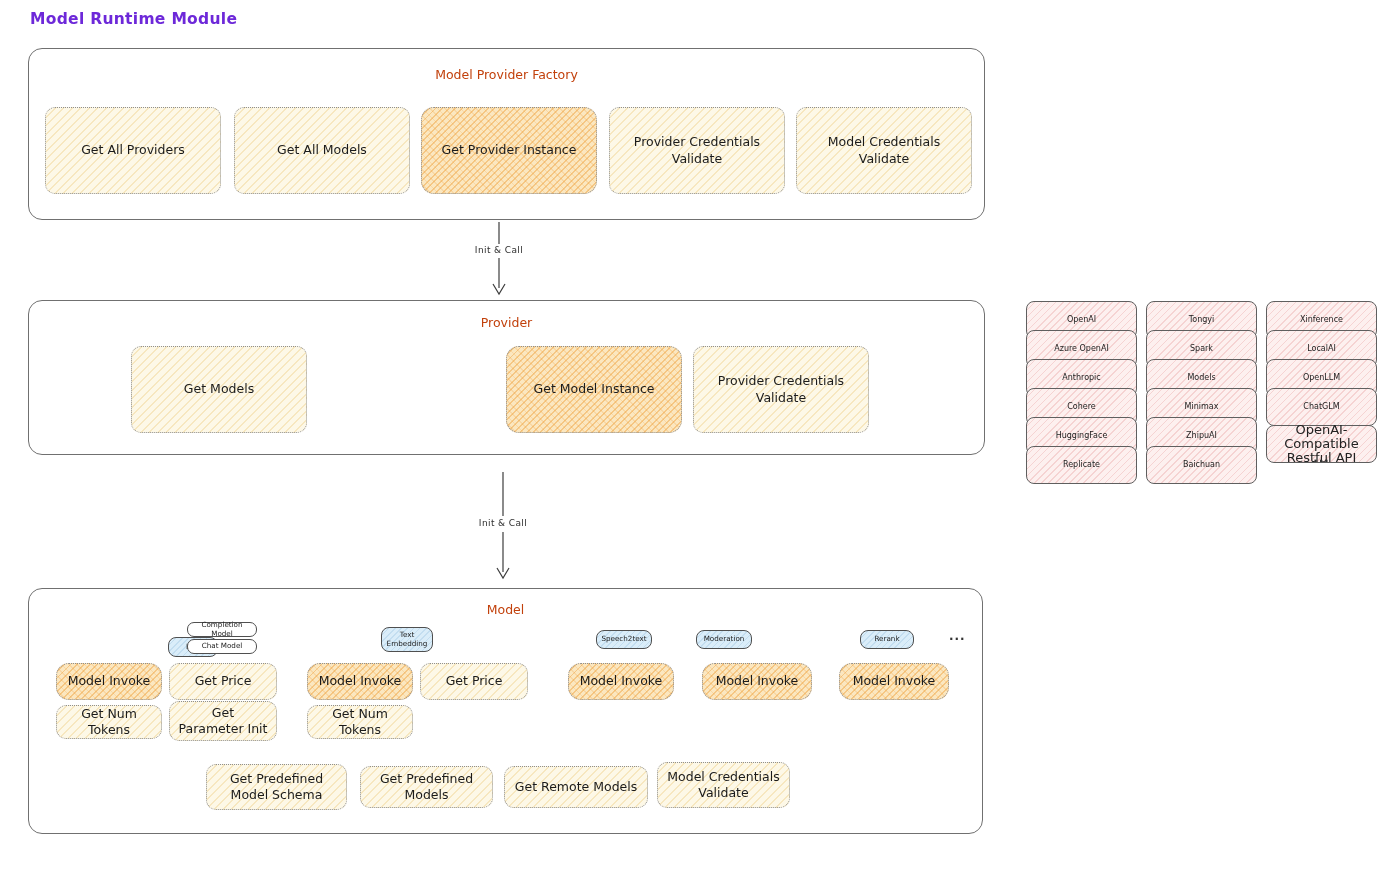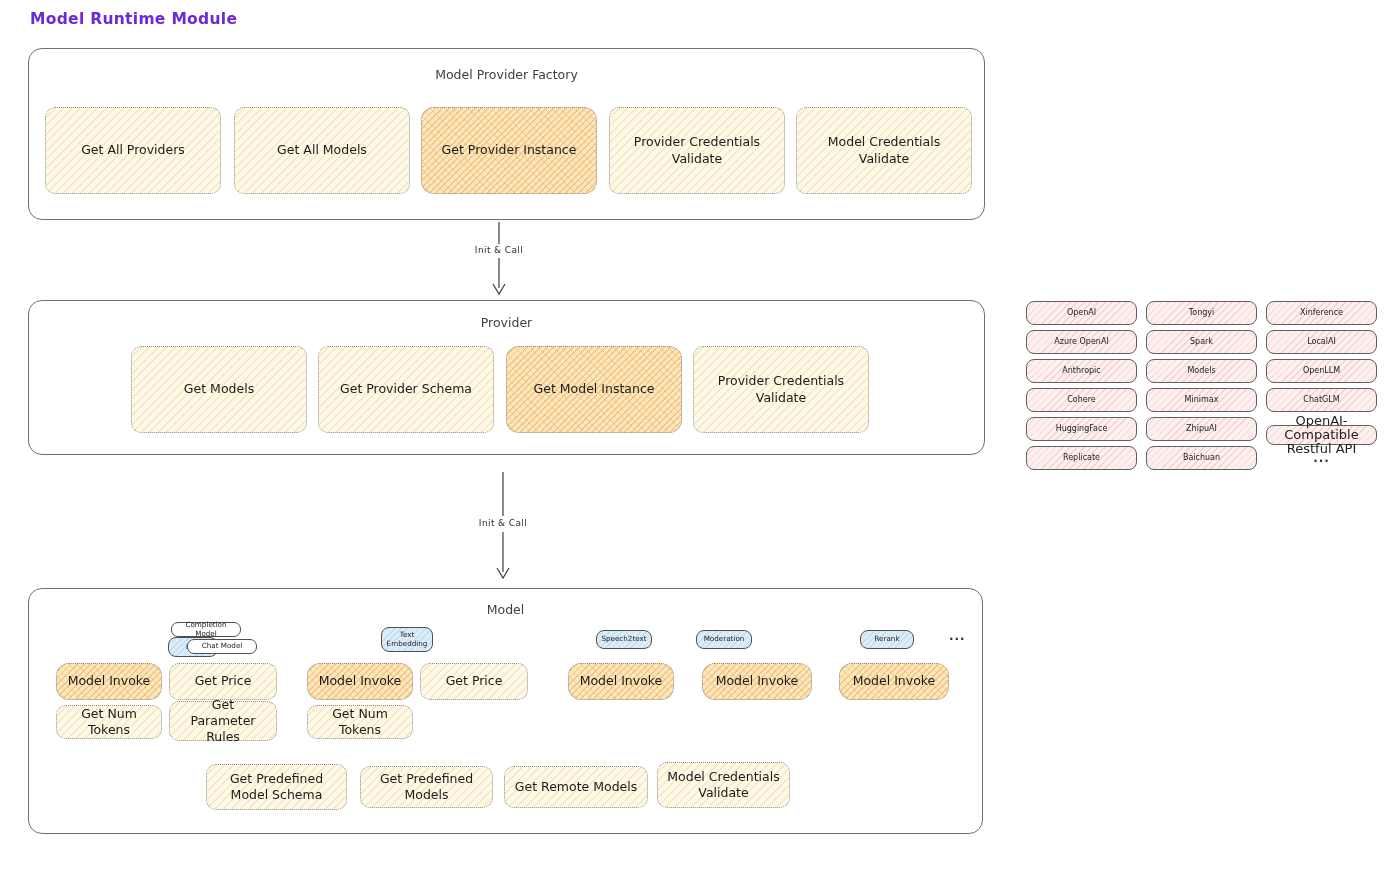--- a/index.html
+++ b/index.html
@@ -19,21 +19,21 @@
   .card::before,.card::after{
     content:"";position:absolute;border:1.2px solid #8a8a8a;border-radius:14px;
     width:100%;height:100%;z-index:-1;box-sizing:border-box;background:#fff;
   }
   .stack-down::before{left:5px;top:5px;}
   .stack-down::after{left:11px;top:11px;border-color:#9a9a9a;}
   .stack-up::before{left:5px;top:-4px;}
   .stack-up::after{left:2px;top:3px;border-color:#9a9a9a;}
   .card-title{
     position:absolute;left:0;width:100%;text-align:center;font-size:12.5px;
-    font-weight:500;color:#404040;
+    font-weight:500;color:#c2410c;
   }
   
   .node{
     position:absolute;display:flex;align-items:center;justify-content:center;
     text-align:center;box-sizing:border-box;padding:3px 8px;
     border:1.6px dotted #8f8f8f;border-radius:10px;
     font-size:12.5px;line-height:1.3;color:#1b1b1b;
     background-color:#fdf8e7;
     background-image:repeating-linear-gradient(135deg, rgba(233,196,106,.32) 0 1.4px, transparent 1.4px 6px);
   }
@@ -48,21 +48,21 @@
   .catalog{
     position:absolute;left:1026px;top:301px;display:grid;
     grid-template-columns:111px 111px 111px;grid-auto-rows:24px;
     column-gap:9px;row-gap:5px;
   }
   .pill{
     display:flex;align-items:center;justify-content:center;box-sizing:border-box;
     border:1.4px solid #5f5f5f;border-radius:8px;font-size:8px;color:#222;
     background-color:#fdf0ef;
     background-image:repeating-linear-gradient(135deg, rgba(226,136,136,.28) 0 1.2px, transparent 1.2px 5px);
-    padding:9px 4px;text-align:center;line-height:1.1;
+    padding:18px 4px;text-align:center;line-height:1.1;
   }
   .catalog .pill:nth-child(15){font-size:13px;margin-top:8px;}
   .pill-more{
     display:flex;align-items:center;justify-content:center;
     font-size:12px;font-weight:600;color:#333;letter-spacing:1px;
   }
   
   .tag{
     position:absolute;display:flex;align-items:center;justify-content:center;
     box-sizing:border-box;text-align:center;border:1.3px solid #4f4f4f;
@@ -103,21 +103,20 @@
       <line x1="40" y1="0" x2="40" y2="22" stroke="#3d3d3d" stroke-width="1.2"></line>
       <line x1="40" y1="36" x2="40" y2="66" stroke="#3d3d3d" stroke-width="1.2"></line>
       <polyline points="34,62 40,72 46,62" fill="none" stroke="#3d3d3d" stroke-width="1.2"></polyline>
     </svg>
     <div class="arrow-label" style="top:23px;">Init &amp; Call</div>
   </div>
 
   <div class="card stack-down" style="left:28px;top:300px;width:957px;height:155px;">
     <div class="card-title" style="top:14px;">Provider</div>
     <div class="node" style="left:102px;top:45px;width:176px;height:87px;">Get Models</div>
-    <div class="node" style="left:289px;top:45px;width:176px;height:87px;">Get Provider Schema</div>
     <div class="node hl" style="left:477px;top:45px;width:176px;height:87px;">Get Model Instance</div>
     <div class="node" style="left:664px;top:45px;width:176px;height:87px;">Provider Credentials Validate</div>
   </div>
 
   <div class="catalog">
     <div class="pill">OpenAI</div>
     <div class="pill">Tongyi</div>
     <div class="pill">Xinference</div>
     <div class="pill">Azure OpenAI</div>
     <div class="pill">Spark</div>
@@ -142,38 +141,38 @@
       <line x1="40" y1="60" x2="40" y2="100" stroke="#3d3d3d" stroke-width="1.2"></line>
       <polyline points="34,96 40,106 46,96" fill="none" stroke="#3d3d3d" stroke-width="1.2"></polyline>
     </svg>
     <div class="arrow-label" style="top:46px;">Init &amp; Call</div>
   </div>
 
   <div class="card stack-down" style="left:28px;top:588px;width:955px;height:246px;">
     <div class="card-title" style="top:13px;">Model</div>
 
     <div class="tag" style="left:102px;top:48px;width:50px;height:20px;margin-left:37px;">LLM</div>
-    <div class="tag white" style="left:142px;top:33px;width:70px;height:15px;">Completion Model</div>
+    <div class="tag white" style="left:158px;top:33px;width:70px;height:15px;">Completion Model</div>
     <div class="tag white" style="left:158px;top:50px;width:70px;height:15px;">Chat Model</div>
     <div class="tag" style="left:352px;top:38px;width:52px;height:25px;">Text Embedding</div>
     <div class="tag" style="left:567px;top:41px;width:56px;height:19px;">Speech2text</div>
     <div class="tag" style="left:667px;top:41px;width:56px;height:19px;">Moderation</div>
     <div class="tag" style="left:831px;top:41px;width:54px;height:19px;">Rerank</div>
     <div class="ellipsis" style="left:920px;top:40px;">...</div>
 
     <div class="node hl" style="left:27px;top:74px;width:106px;height:37px;">Model Invoke</div>
     <div class="node" style="left:140px;top:74px;width:108px;height:37px;">Get Price</div>
     <div class="node hl" style="left:278px;top:74px;width:106px;height:37px;">Model Invoke</div>
     <div class="node" style="left:391px;top:74px;width:108px;height:37px;">Get Price</div>
     <div class="node hl" style="left:539px;top:74px;width:106px;height:37px;">Model Invoke</div>
     <div class="node hl" style="left:673px;top:74px;width:110px;height:37px;">Model Invoke</div>
     <div class="node hl" style="left:810px;top:74px;width:110px;height:37px;">Model Invoke</div>
 
     <div class="node" style="left:27px;top:116px;width:106px;height:34px;">Get Num Tokens</div>
-    <div class="node" style="left:140px;top:112px;width:108px;height:40px;">Get Parameter Rules</div>
+    <div class="node" style="left:140px;top:112px;width:108px;height:40px;">Get Parameter Init</div>
     <div class="node" style="left:278px;top:116px;width:106px;height:34px;">Get Num Tokens</div>
 
     <div class="node" style="left:177px;top:175px;width:141px;height:46px;">Get Predefined Model Schema</div>
     <div class="node" style="left:331px;top:177px;width:133px;height:42px;">Get Predefined Models</div>
     <div class="node" style="left:475px;top:177px;width:144px;height:42px;">Get Remote Models</div>
     <div class="node" style="left:628px;top:173px;width:133px;height:46px;">Model Credentials Validate</div>
   </div>
 
 </div>
 

